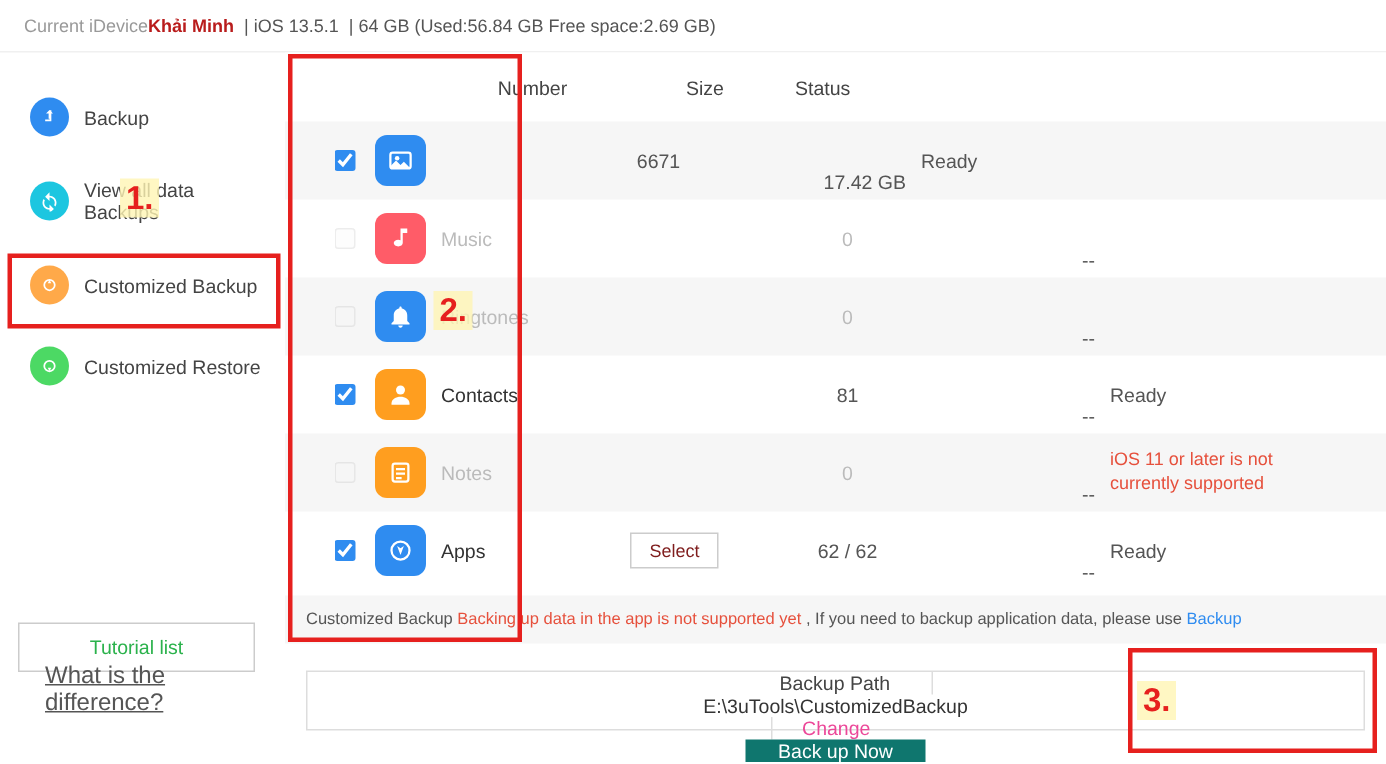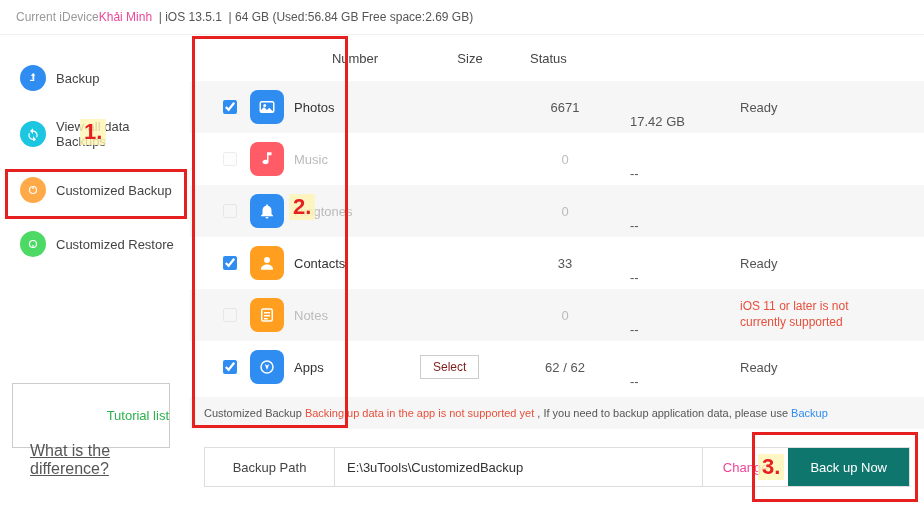--- a/index.html
+++ b/index.html
@@ -1,63 +1,63 @@
 <!DOCTYPE html>
 <html><head>
 <meta charset="utf-8">
 <style>
 * { box-sizing: border-box; margin: 0; padding: 0; }
 body { font-family: Arial, sans-serif; font-size: 13px; color: #333; background: #fff; width: 924px; height: 509px; overflow: hidden; }
 .header { padding: 10px 16px; color: #555; font-size: 12px; border-bottom: 1px solid #f0f0f0; }
 .header .dev-label { color: #999; margin-top: 20px; }
-.header .dev-name { color: #ec4899; font-weight: 400; }
+.header .dev-name { color: #b91c1c; font-weight: 700; }
 .container { display: flex; height: calc(100% - 36px); }
 .sidebar { width: 190px; padding: 16px 0 0 12px; display: flex; flex-direction: column; position: relative; }
 .nav-item { display: flex; align-items: center; padding: 14px 8px; color: #444; cursor: pointer; font-size: 13px; position: relative; }
 .nav-item .icon { width: 26px; height: 26px; border-radius: 50%; display: flex; align-items: center; justify-content: center; margin-right: 10px; flex-shrink: 0; }
 .nav-item.active { }
 .icon-backup { background: #2f8cf0; }
 .icon-view { background: #1cc6e0; }
 .icon-custom { background: #ffa949; }
 .icon-restore { background: #4cd964; }
-.tutorial-btn { position: absolute; bottom: 60px; left: 12px; width: 158px; border: 1px solid #ccc; background: #fff; color: #2bb24c; padding: 24px 0; text-align: right; font-size: 13px; cursor: pointer; }
+.tutorial-btn { position: absolute; bottom: 60px; left: 12px; width: 158px; border: 1px solid #ccc; background: #fff; color: #2bb24c; padding: 8px 0; text-align: center; font-size: 13px; cursor: pointer; }
 .diff-link { position: absolute; bottom: 30px; left: 30px; color: #555; font-size: 16px; text-decoration: underline; cursor: pointer; }
 .main { flex: 1; padding: 0; background: #fff; position: relative; }
 .thead { display: flex; align-items: center; height: 46px; color: #444; font-size: 13px; padding-left: 20px; }
 .thead .col-content { width: 210px; text-align: center; padding-right: 24px; }
 .thead .col-select { width: 80px; }
 .thead .col-number { width: 130px; text-align: center; }
 .thead .col-size { width: 100px; text-align: center; }
 .thead .col-status { flex: 1; padding-left: 10px; }
 .row { display: flex; align-items: center; height: 52px; padding-left: 20px; font-size: 13px; }
 .row.alt { background: #f6f6f6; }
 .row .col-check { width: 40px; display: flex; justify-content: center; }
 .row .col-icon { width: 44px; display: flex; justify-content: flex-start; }
 .row .col-name { width: 126px; color: #333; }
 .row.disabled .col-name { color: #bbb; }
 .row .col-select { width: 80px; }
 .row .col-number { width: 130px; text-align: center; color: #555; }
 .row.disabled .col-number { color: #bbb; }
-.row .col-size { width: 100px; text-align: left; color: #555; margin-top: 28px; }
+.row .col-size { width: 100px; text-align: right; color: #555; margin-top: 28px; }
 .row .col-status { flex: 1; padding-left: 10px; color: #555; }
 .row .col-status.error { color: #e6503c; font-size: 12px; line-height: 1.3; padding-right: 34px; }
 .app-icon { width: 34px; height: 34px; border-radius: 8px; display: flex; align-items: center; justify-content: center; }
 .photos { background: #2f8cf0; }
 .music { background: #ff5c68; }
 .ringtones { background: #2f8cf0; }
 .contacts { background: #ff9e1f; }
 .notes { background: #ff9e1f; }
 .apps { background: #2f8cf0; }
 input[type=checkbox] { width: 14px; height: 14px; accent-color: #2f8cf0; }
 input[type=checkbox]:disabled { opacity: 0.4; }
 .select-btn { border: 1px solid #ccc; background: #fff; padding: 4px 12px; font-size: 12px; cursor: pointer; color: #7f1d1d; }
 .notice { background: #f6f6f6; padding: 10px 14px; font-size: 11px; color: #555; margin-top: 4px; }
 .notice .red { color: #e6503c; }
 .notice .blue { color: #2f8cf0; cursor: pointer; }
-.path-row { display: flex; align-items: center; margin: 18px 14px 0 14px; border: 1px solid #ddd; height: 40px; }
+.path-row { display: flex; align-items: center; margin: 18px 14px 0 14px; border: 1px solid #ddd; height: 40px; flex-direction: column; }
 .path-label { width: 130px; text-align: center; color: #444; border-right: 1px solid #ddd; height: 100%; display: flex; align-items: center; justify-content: center; }
 .path-value { flex: 1; padding: 0 12px; color: #333; }
 .change-btn { padding: 0 20px; color: #ec4899; cursor: pointer; height: 100%; display: flex; align-items: center; border-left: 1px solid #ddd; }
 .backup-now { background: #0f766e; color: #fff; border: none; padding: 0 22px; height: 100%; font-size: 13px; cursor: pointer; }
 
 .anno { position: absolute; border: 3px solid #e6201e; pointer-events: none; }
 .anno-num { position: absolute; font-size: 22px; color: #e6201e; font-weight: bold; background: rgba(255,245,180,0.8); padding: 0 4px; pointer-events: none; }
 svg { display: block; }
 </style>
 </head>
@@ -125,21 +125,20 @@
         </div>
       <div class="col-icon">
           <div class="app-icon photos">
             <svg width="18" height="18" viewBox="0 0 24 24" fill="white">
               <rect x="3" y="5" width="18" height="14" rx="2" fill="none" stroke="white" stroke-width="2"></rect>
               <circle cx="9" cy="10" r="2"></circle>
               <path d="M3 17l5-5 4 4 3-3 6 6H3z"></path>
             </svg>
           </div>
         </div>
-      <div class="col-name">Photos</div>
       <div class="col-select"></div>
       <div class="col-number">6671</div>
       <div class="col-size">17.42 GB</div>
       <div class="col-status">Ready</div>
     </div>
 
     <div class="row disabled">
       <div class="col-check">
           <input type="checkbox" disabled="" style="">
         </div>
@@ -182,21 +181,21 @@
       <div class="col-icon">
           <div class="app-icon contacts">
             <svg width="18" height="18" viewBox="0 0 24 24" fill="white">
               <circle cx="12" cy="8" r="4"></circle>
               <path d="M4 20c0-4 4-6 8-6s8 2 8 6v1H4v-1z"></path>
             </svg>
           </div>
         </div>
       <div class="col-name">Contacts</div>
       <div class="col-select"></div>
-      <div class="col-number">33</div>
+      <div class="col-number">81</div>
       <div class="col-size">--</div>
       <div class="col-status">Ready</div>
     </div>
 
     <div class="row alt disabled">
       <div class="col-check">
           <input type="checkbox" disabled="" style="">
         </div>
       <div class="col-icon">
           <div class="app-icon notes">

